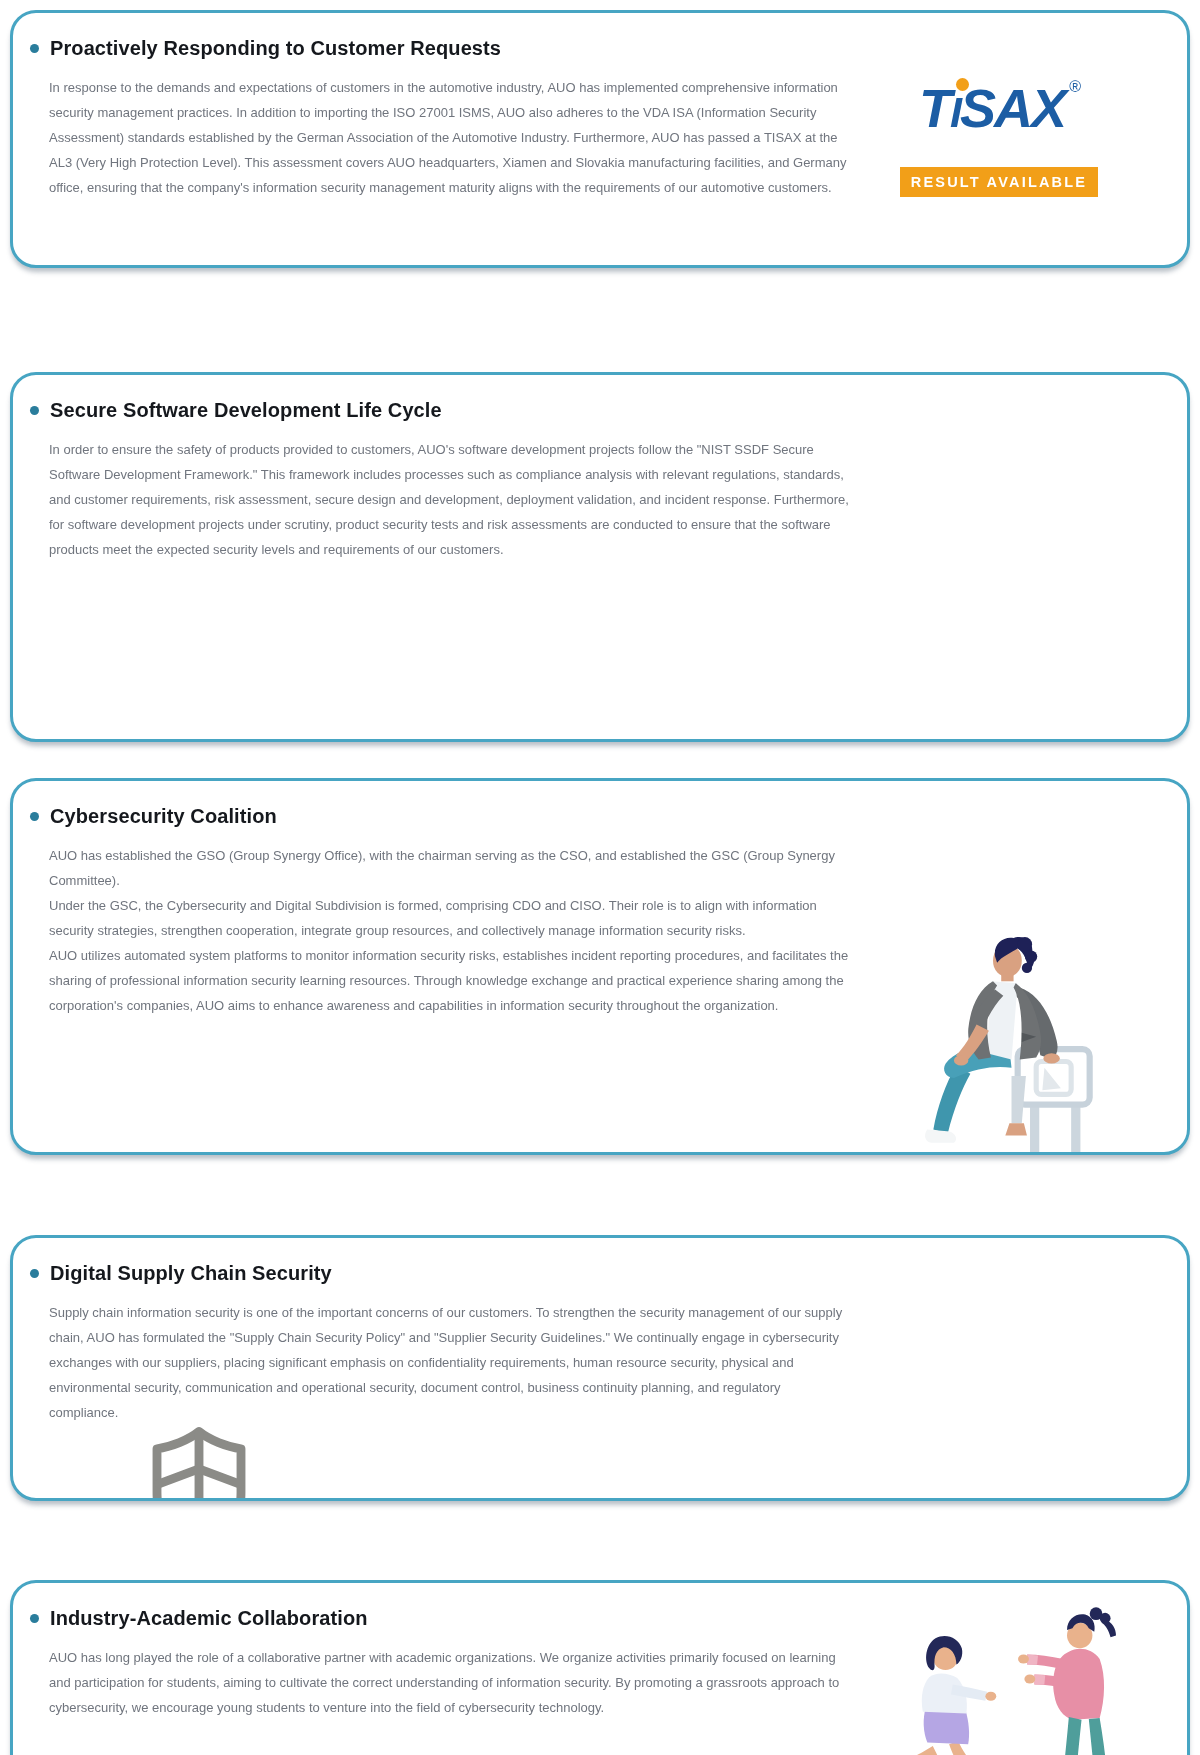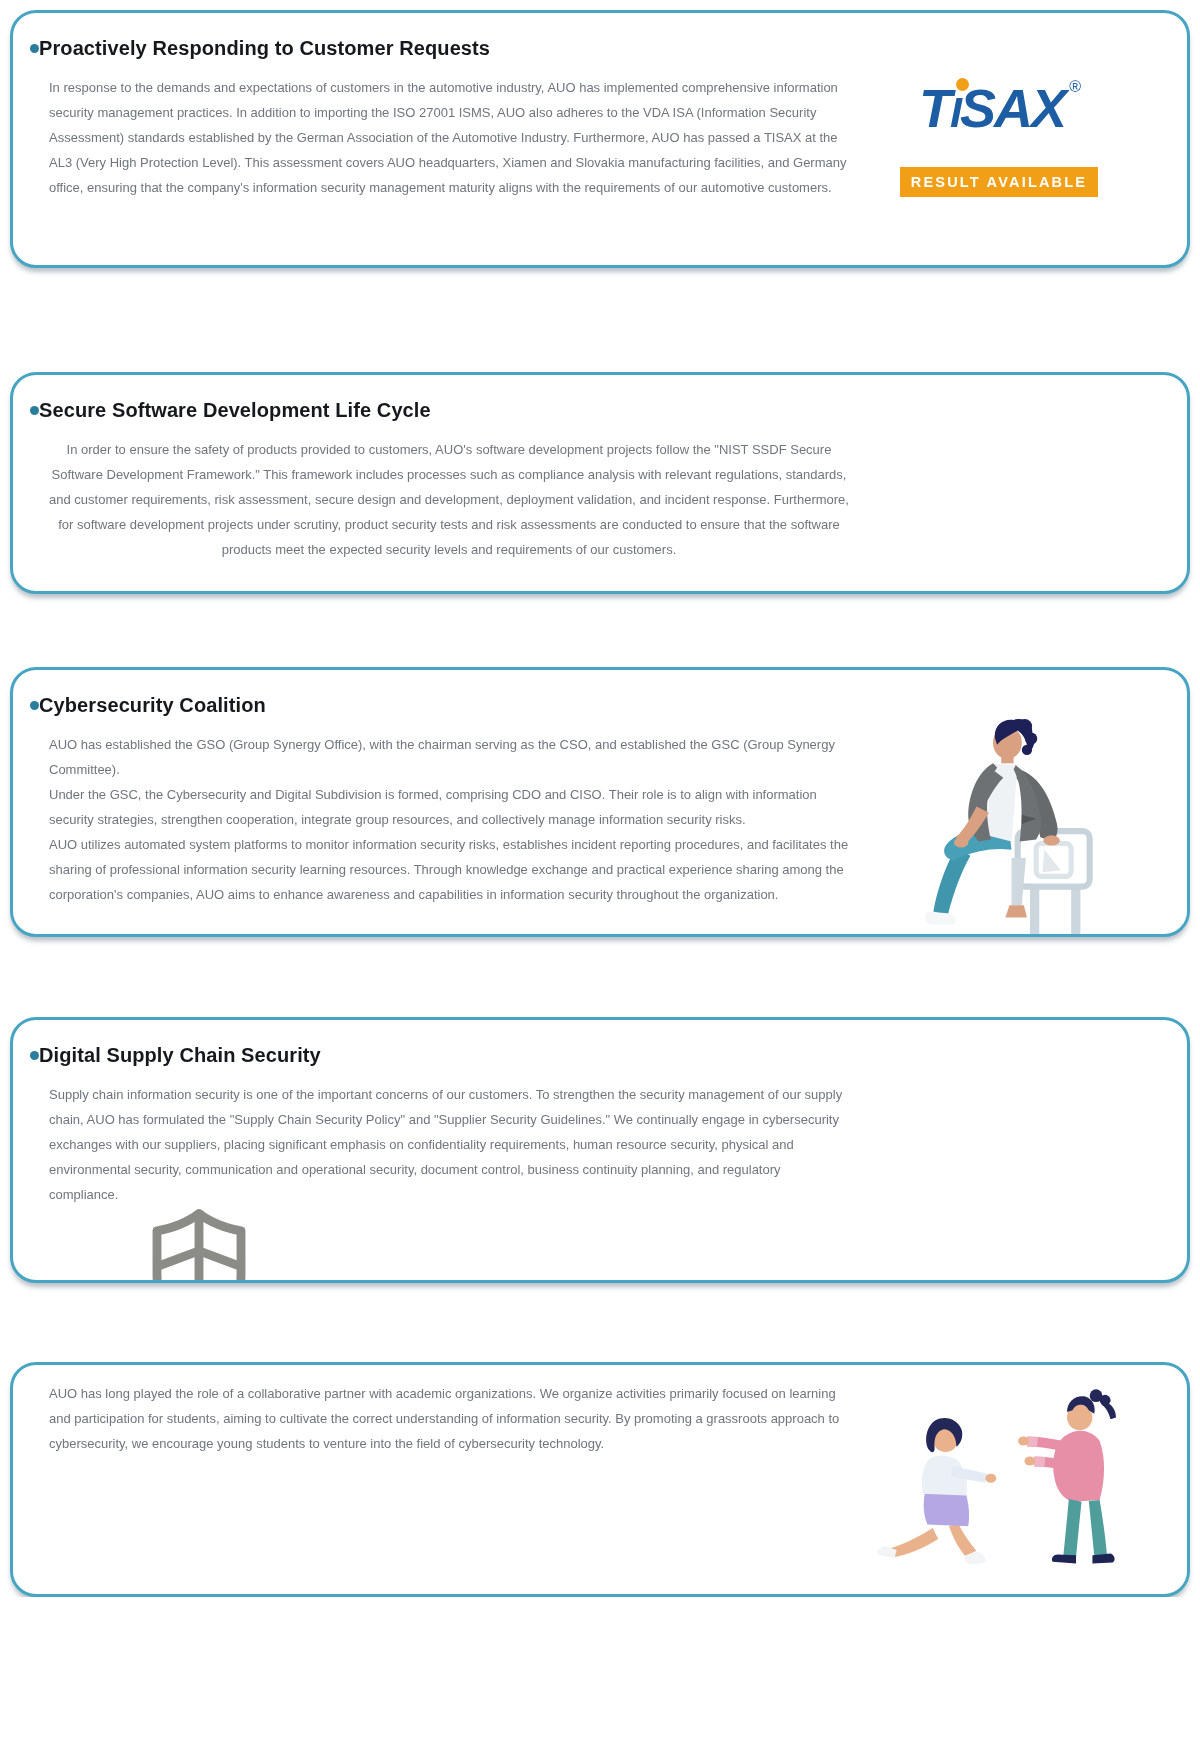--- a/index.html
+++ b/index.html
@@ -13,31 +13,32 @@
   .card {
     background: #ffffff;
     border: 3px solid #47a5c3;
     border-radius: 26px;
     box-shadow: 0 5px 5px -1px rgba(100,115,130,0.45);
     display: flex;
     padding: 16px 26px 16px 36px;
     overflow: hidden;
   }
   .card-1 { height: 258px; margin-bottom: 104px; }
-  .card-2 { height: 222px; margin-bottom: 73px; text-align: center; }
-  .card-3 { height: 270px; margin-bottom: 80px; }
+  .card-2 { height: 370px; margin-bottom: 36px; }
+  .card-3 { height: 377px; margin-bottom: 80px; }
   .card-4 { height: 266px; margin-bottom: 79px; flex-direction: column; }
   .card-5 { height: 235px; }
 
   .card-text { flex: 1 1 auto; max-width: 800px; }
   .card-3 .card-text { max-width: 830px; }
 
   .card-title {
     display: flex;
     align-items: center;
+    gap: 11px;
     margin: 8px 0 15px -19px;
     font-size: 20px;
     font-weight: 600;
     color: #15181d;
     letter-spacing: 0.1px;
   }
   .bullet {
     flex: 0 0 auto;
     width: 9px; height: 9px;
     border-radius: 50%;
@@ -212,20 +213,24 @@
       <svg width="112" height="140" viewBox="0 0 120 150">
         <path d="M60,7 C71,16 90,23.5 105,25.5 L105,72 C105,107 87,129 60,142 C33,129 15,107 15,72 L15,25.5 C30,23.5 49,16 60,7 Z" fill="none" stroke="#8b8b87" stroke-width="9.5" stroke-linejoin="round"></path>
         <path d="M60,10 L60,139" fill="none" stroke="#8b8b87" stroke-width="9.5" stroke-linecap="round"></path>
         <path d="M17,63 L60,47 L103,63" fill="none" stroke="#8b8b87" stroke-width="9.5" stroke-linecap="round" stroke-linejoin="round"></path>
       </svg>
     </div>
   </section>
 
   <section class="card card-5">
     <div class="card-text">
+      <h2 class="card-title">
+        <span class="bullet"></span>
+        <span>Industry-Academic Collaboration</span>
+      </h2>
       <p class="card-body">AUO has long played the role of a collaborative partner with academic organizations. We organize activities primarily focused on learning and participation for students, aiming to cultivate the correct understanding of information security. By promoting a grassroots approach to cybersecurity, we encourage young students to venture into the field of cybersecurity technology.</p>
     </div>
     <div class="card-visual">
       <svg width="300" height="195" viewBox="0 0 330 215">
 
         <path d="M92,160 C76,170 60,178 46,182 L48,192 C64,190 82,182 98,172 Z" fill="#e9b28c"></path>
         <path d="M40,180 C34,180 30,184 32,190 L50,193 L52,184 Z" fill="#f2f4f6"></path>
         <path d="M110,158 C114,170 120,182 128,191 L140,185 C132,175 124,164 120,154 Z" fill="#e9b28c"></path>
         <path d="M128,190 C126,196 130,200 136,200 L150,198 C152,192 146,187 140,186 Z" fill="#f2f4f6"></path>
         <path d="M84,118 L128,120 C132,134 133,147 131,158 L86,156 C81,144 81,130 84,118 Z" fill="#b5a6e4"></path>

